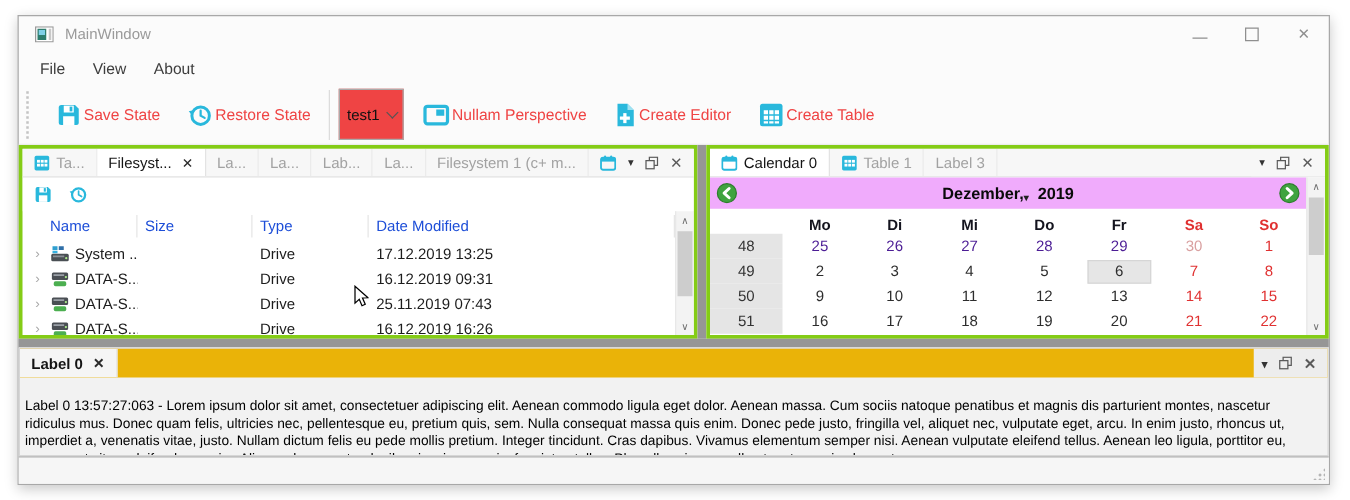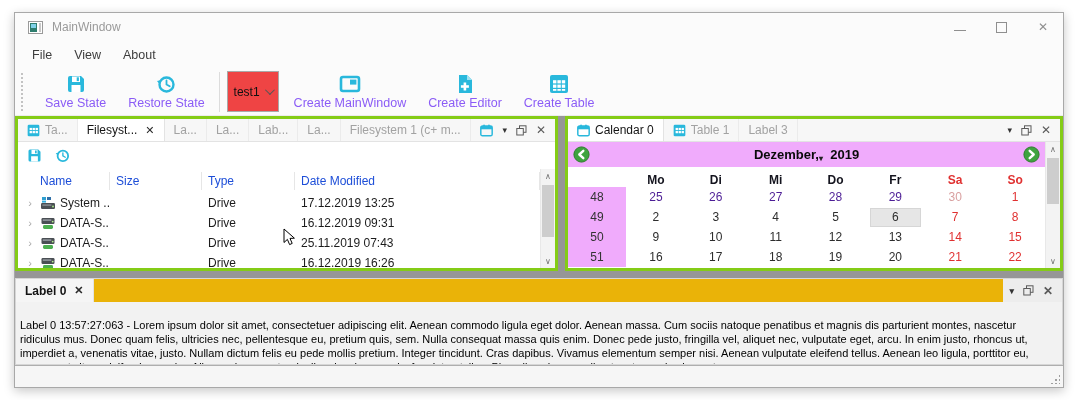--- a/index.html
+++ b/index.html
@@ -23,21 +23,21 @@
   .win-controls { margin-left: auto; display: flex; align-items: center; gap: 30px; }
   .wc { color: #8f8f8f; font-size: 12px; width: 12px; height: 12px; display: flex; align-items: center; justify-content: center; }
   .wc-min { border-bottom: 1px solid #8f8f8f; height: 7px; width: 12px; }
   .wc-max { border: 1px solid #8f8f8f; width: 11px; height: 11px; }
   
   .menubar { height: 27px; display: flex; align-items: center; padding-left: 6px; flex: none; }
   .menu-item { padding: 4px 11px; font-size: 12.5px; color: #3d3d3d; }
   
   .toolbar { height: 48px; display: flex; align-items: center; padding-left: 6px; flex: none; border-bottom: 1px solid #ececec; }
   .tb-handle { width: 7px; height: 38px; border-left: 2px dotted #c3c3c3; margin-right: 6px; }
-  .tb-btn { display: flex; flex-direction: column; align-items: center; justify-content: center; gap: 2px; padding: 2px 11px; font-size: 12.5px; color: #8b5cf6; }
+  .tb-btn { display: flex; flex-direction: row; align-items: center; justify-content: center; gap: 2px; padding: 2px 11px; font-size: 12.5px; color: #ef4444; }
   .tb-sep { width: 1px; height: 40px; background: #dcdcdc; margin: 0 3px; }
   .combo { height: 41px; min-width: 49px; background: #ef4444; border: 1px solid #a9a9a9; display: flex; align-items: center; justify-content: center; gap: 5px; font-size: 12px; color: #111; padding: 0 6px; margin: 0 4px; }
   .combo-arrow { width: 7px; height: 7px; border-right: 1.6px solid #555; border-bottom: 1.6px solid #555; transform: rotate(45deg) translateY(-2px); }
   
   .dock-row { flex: 1; display: flex; min-height: 0; }
   .vsplit { width: 7px; background: #969696; flex: none; }
   .hsplit { height: 7px; background: #969696; flex: none; }
   .panel { background: #fff; border: 3px solid #84cc16; display: flex; flex-direction: column; min-width: 0; overflow: hidden; }
   .panel-left { width: 543px; flex: none; }
   .panel-right { flex: 1; }
@@ -67,21 +67,21 @@
   .sarrow.up { top: 0; } .sarrow.down { bottom: 0; }
   .sthumb { position: absolute; left: 1px; width: 12px; background: #cdcdcd; }
   
   .cal-nav { height: 25px; background: #f0abfc; display: flex; align-items: center; padding: 0 5px; flex: none; margin-right: 15px; }
   .cal-title { flex: 1; text-align: center; font-size: 13px; font-weight: bold; color: #0a0a0a; }
   .cal-title .mini-dd { font-size: 8px; vertical-align: -2px; color: #222; }
   .cal-grid { display: grid; grid-template-columns: 58px repeat(7, 1fr); grid-auto-rows: 20px; margin-right: 15px; font-size: 12px; }
   .cal-grid .hrow { height: 26px; display: flex; align-items: center; justify-content: center; font-weight: bold; color: #14141e; font-size: 12px; }
   .cal-grid .hrow.we { color: #e03131; }
   .cal-cell { display: flex; align-items: center; justify-content: center; color: #2d2d2d; }
-  .cal-cell.wk { background: #f0abfc; color: #333; }
+  .cal-cell.wk { background: #e5e5e5; color: #333; }
   .cal-cell.we { color: #e03131; }
   .cal-cell.mut { color: #4c1d95; }
   .cal-cell.mut.we { color: #d9a0a0; }
   .cal-cell .sel { background: #e6e6e6; border: 1px solid #d6d6d6; padding: 0 21px; height: 19px; display: flex; align-items: center; }
   .cal-body { flex: 1; position: relative; min-height: 0; background: #fff; }
   
   .panel-bottom { height: 87px; flex: none; background: #f2f2f2; border: 1px solid #d6d6d6; display: flex; flex-direction: column; }
   .panel-bottom .tabbar { background: #eab308; border-bottom: none; font-weight: bold; }
   .panel-bottom .tab.active { background: #f5f5f5; }
   .log-text { flex: 1; padding: 1px 4px; font-size: 11px; line-height: 1.27; color: #000; overflow: hidden; margin-top: 16px; }
@@ -150,21 +150,21 @@
       <span>test1</span>
       <span class="combo-arrow"></span>
     </div>
     <div class="tb-btn">
       <span class="icon">
         <svg width="22" height="20" viewBox="0 0 22 20">
             <rect x="2" y="3" width="18" height="14" rx="2" fill="none" stroke="#29b8dc" stroke-width="2.6"></rect>
             <rect x="11" y="5.6" width="6.4" height="5" fill="#29b8dc"></rect>
           </svg>
       </span>
-      <span>Create MainWindow</span>
+      <span>Nullam Perspective</span>
     </div>
     <div class="tb-btn">
       <span class="icon">
         <svg width="18" height="20" viewBox="0 0 18 20">
             <path d="M3 1 h8 l5 5 v13 h-13 z" fill="#29b8dc"></path>
             <path d="M11 1 l5 5 h-5 z" fill="#9fe2f2"></path>
             <rect x="7.6" y="8.5" width="2.6" height="8" fill="#fff"></rect>
             <rect x="4.9" y="11.2" width="8" height="2.6" fill="#fff"></rect>
           </svg>
       </span>

